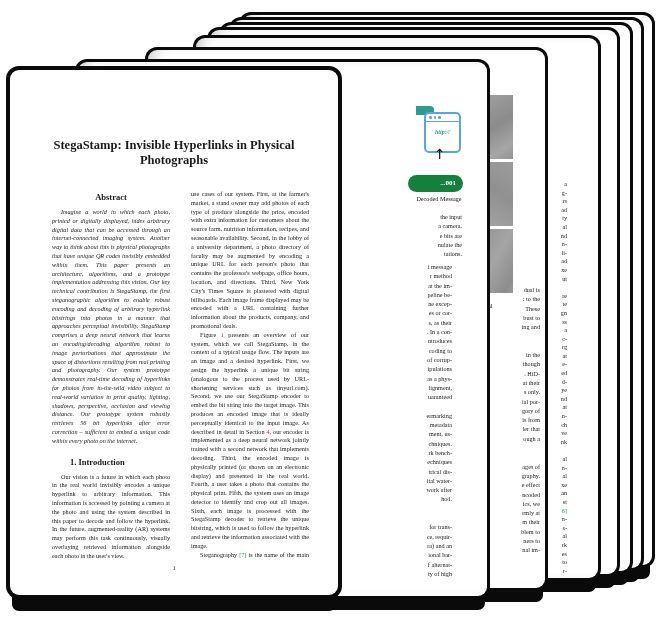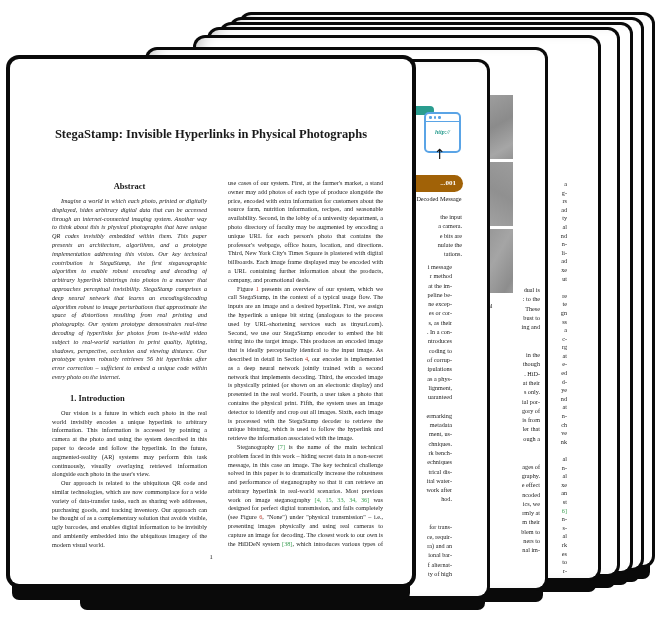--- a/index.html
+++ b/index.html
@@ -1,21 +1,21 @@
 <!DOCTYPE html>
 <html><head>
 <meta charset="utf-8">
 <style>
   html,body{margin:0;padding:0;background:#fff;}
   .scene{position:relative;width:672px;height:622px;overflow:hidden;background:#fff;
          font-family:"Liberation Serif","DejaVu Serif",serif;color:#1a1a1a;}
   .page{position:absolute;background:#fff;border-radius:9px;
         box-shadow:0 0 0 4px #0a0a0a, 0 18px 0 -2px #0a0a0a;}
   .behind{box-shadow:0 0 0 3px #0a0a0a, 0 16px 0 -2px #0a0a0a, inset 12px 0 14px -8px rgba(0,0,0,.22);}
-  .p1{left:10px;top:59px;width:402px;height:525px;z-index:9;}
+  .p1{left:10px;top:70px;width:328px;height:525px;z-index:9;}
   .p2{left:78px;top:62px;width:409px;height:534px;z-index:8;}
   .p3{left:148px;top:50px;width:397px;height:538px;z-index:7;}
   .p4{left:196px;top:38px;width:402px;height:540px;z-index:6;}
   .p5{left:210px;top:30px;width:407px;height:544px;z-index:5;}
   .p6{left:222px;top:25px;width:408px;height:546px;z-index:4;}
   .p7{left:232px;top:20px;width:409px;height:548px;z-index:3;}
   .p8{left:242px;top:15px;width:410px;height:550px;z-index:2;}
 
   
   .title{margin:68px 24px 0;text-align:center;font-weight:bold;font-size:12.5px;line-height:15px;}
@@ -34,21 +34,21 @@
   .fline{height:9.3px;overflow:hidden;}
   .p4 .frag-lines .fline{height:8.6px;line-height:8.6px;}
 
   
   .decoder-frag{position:absolute;left:338px;top:44px;width:18px;height:9px;background:#2a9d8f;border-radius:0 4px 4px 0;}
   .browser-icon{position:absolute;left:346px;top:50px;width:33px;height:37px;border:2px solid #5aa4e6;border-radius:5px;background:#fff;overflow:hidden;}
   .browser-bar{height:7px;border-bottom:1.5px solid #5aa4e6;display:flex;align-items:center;gap:2px;padding-left:3px;}
   .dot{width:2.5px;height:2.5px;border-radius:50%;background:#5aa4e6;}
   .browser-url{font-size:6px;font-weight:bold;font-style:italic;color:#2a9d8f;text-align:center;margin-top:7px;}
   .up-arrow{position:absolute;left:356px;top:84px;font-size:14px;color:#111;font-family:"DejaVu Sans",sans-serif;}
-  .bit-pill{position:absolute;left:330px;top:113px;width:55px;height:17px;border-radius:9px;background:#a16207;
+  .bit-pill{position:absolute;left:330px;top:113px;width:55px;height:17px;border-radius:9px;background:#15803d;
             color:#fff;font-weight:bold;font-size:7px;line-height:17px;text-align:right;padding-right:7px;box-sizing:border-box;}
   .pill-caption{position:absolute;left:318px;top:133px;width:86px;text-align:center;font-size:6.2px;color:#111;}
   .p2-cap{right:25px;top:150px;width:80px;}
   .p2-body{right:35px;top:200px;width:80px;}
 
   
   .thumb-col{position:absolute;left:340px;top:45px;width:25px;display:flex;flex-direction:column;gap:3px;}
   .thumb{width:25px;height:64px;background:linear-gradient(150deg,#9e9e9e,#8b8b8b 45%,#a6a6a6 80%,#939393);}
   .thumb:nth-child(2){background:linear-gradient(30deg,#a2a2a2,#909090 50%,#9c9c9c);}
   .thumb:nth-child(3){background:linear-gradient(120deg,#979797,#a5a5a5 40%,#8d8d8d 85%,#9b9b9b);}

